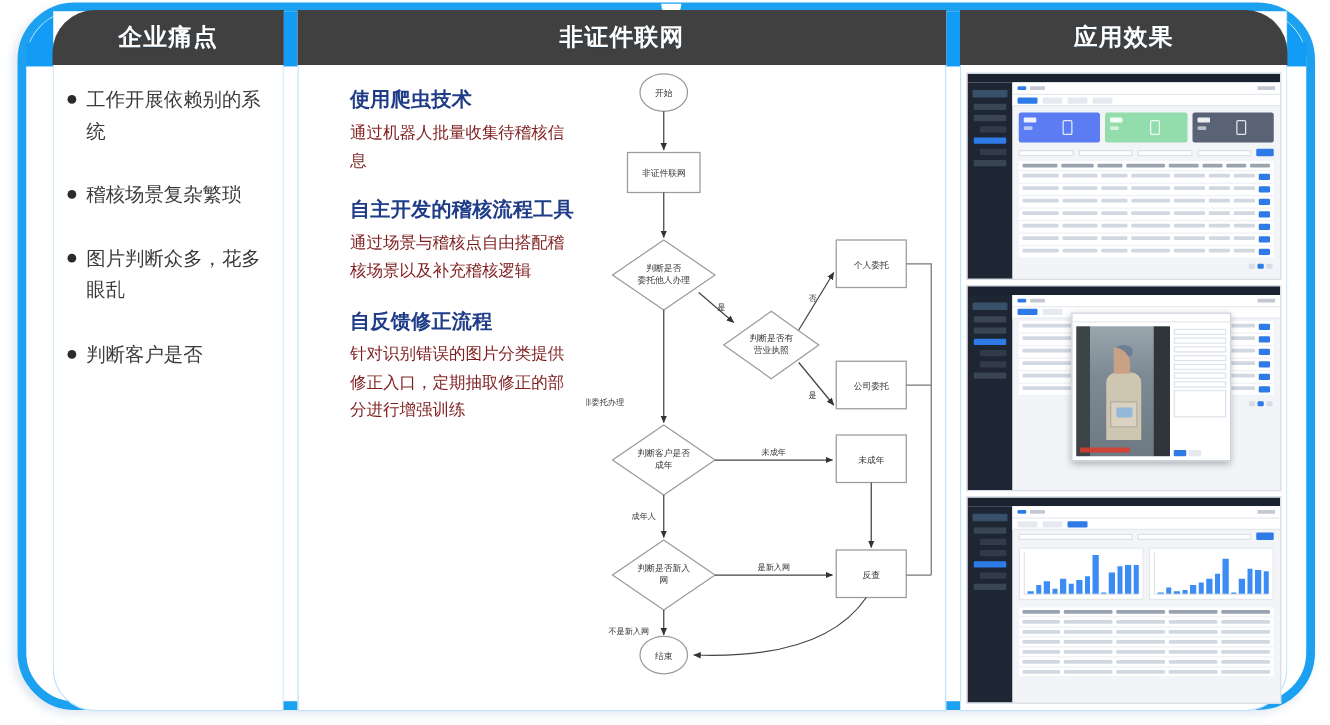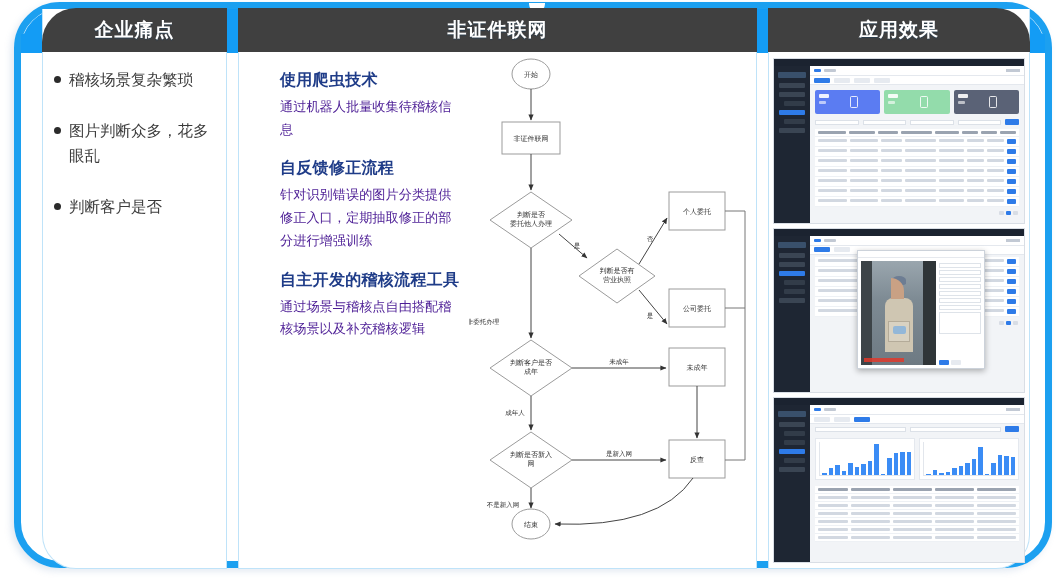--- a/index.html
+++ b/index.html
@@ -58,21 +58,21 @@
     position:absolute; left:1px; top:8px; width:7px; height:7px;
     background:#2B2B2B; border-radius:50%;
   }
 
   
   .c2-inner { display:flex; height:calc(100% - 44px); }
   .c2-text { width:230px; padding:18px 8px 0 22px; }
   .hl { margin-bottom:17px;margin-left:19px; }
   .hl h4 { font-size:16px; font-weight:bold; color:#1F3C88; margin-bottom:5px;
            letter-spacing:.3px; }
-  .hl p  { font-size:13.2px; color:#4c1d95; line-height:1.72; }
+  .hl p  { font-size:13.2px; color:#7f1d1d; line-height:1.72; }
   .c2-flow { flex:1; position:relative; }
 
   
   .flow-svg { position:absolute; left:0; top:0; }
 
   
   .shots { padding:6px 4px 4px 4px; height:calc(100% - 44px);
            display:flex; flex-direction:column; gap:4px; }
   .shot { position:relative; flex:1; background:#EEF1F5; overflow:hidden;
           border:1px solid #D9DEE5; }
@@ -161,20 +161,24 @@
   <div class="banner-flat"></div>
   <div class="notch"></div>
 
   <div class="col" id="col1">
     <div class="head">
       <span class="title">企业痛点</span>
     </div>
     <div class="bullets">
       <div class="bullet">
         <span class="dot"></span>
+        <span>工作开展依赖别的系统</span>
+      </div>
+      <div class="bullet">
+        <span class="dot"></span>
         <span>稽核场景复杂繁琐</span>
       </div>
       <div class="bullet">
         <span class="dot"></span>
         <span>图片判断众多，花多眼乱</span>
       </div>
       <div class="bullet">
         <span class="dot"></span>
         <span>判断客户是否</span>
       </div>
@@ -185,26 +189,26 @@
     <div class="head">
       <span class="title">非证件联网</span>
     </div>
     <div class="c2-inner">
       <div class="c2-text">
         <div class="hl">
           <h4>使用爬虫技术</h4>
           <p>通过机器人批量收集待稽核信息</p>
         </div>
         <div class="hl">
+          <h4>自主开发的稽核流程工具</h4>
+          <p>通过场景与稽核点自由搭配稽核场景以及补充稽核逻辑</p>
+        </div>
+        <div class="hl">
           <h4>自反馈修正流程</h4>
           <p>针对识别错误的图片分类提供修正入口，定期抽取修正的部分进行增强训练</p>
-        </div>
-        <div class="hl">
-          <h4>自主开发的稽核流程工具</h4>
-          <p>通过场景与稽核点自由搭配稽核场景以及补充稽核逻辑</p>
         </div>
       </div>
 
       <div class="c2-flow">
         <svg class="flow-svg" width="290" height="500" viewBox="0 0 290 500">
           <defs>
             <marker id="ar" markerWidth="7" markerHeight="7" refX="5.6" refY="2.6" orient="auto" markerUnits="strokeWidth">
               <path d="M0,0 L6,2.6 L0,5.2 z" fill="#333"></path>
             </marker>
           </defs>

